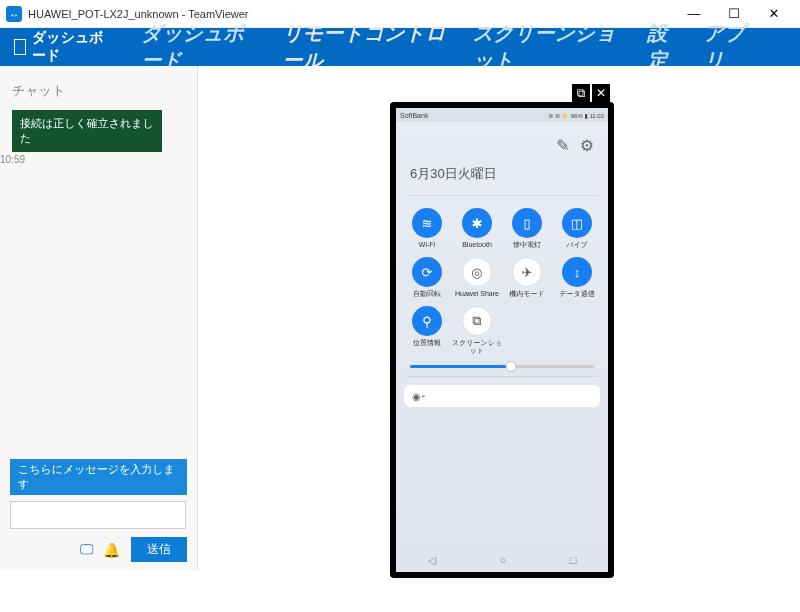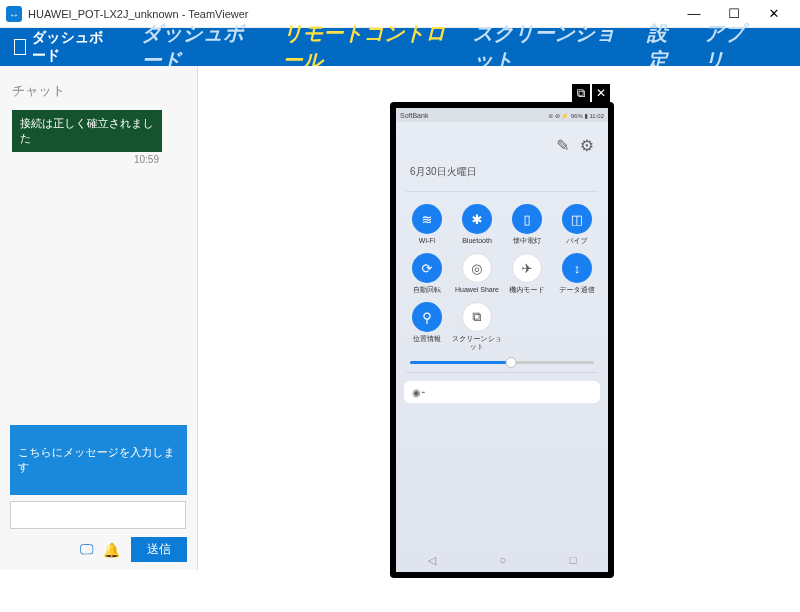--- a/index.html
+++ b/index.html
@@ -9,46 +9,46 @@
 .tv-icon { width: 16px; height: 16px; background: #0d7cd6; border-radius: 3px; display: flex; align-items: center; justify-content: center; margin-right: 6px; }
 .tv-icon::before { content: "↔"; color: #fff; font-size: 10px; }
 .title-text { font-size: 11px; color: #333; flex: 1; }
 .winbtn { width: 40px; height: 28px; display: flex; align-items: center; justify-content: center; font-size: 13px; cursor: pointer; }
 
 .navbar { height: 38px; background: #036ac4; display: flex; align-items: center; color: #fff; }
 .file-transfer { display: flex; align-items: center; gap: 6px; padding: 0 14px; font-size: 14px; font-weight: bold; }
 .ft-icon { width: 14px; height: 16px; border: 1px solid #fff; position: relative; }
 .spacer { flex: 1; }
 .nav-item { padding: 14px 12px; height: 38px; display: flex; align-items: center; font-size: 20px; font-style: italic; font-weight: bold; color: #c5dff5; cursor: pointer; }
-.nav-item.active { color: #fde047; }
+.nav-item.active { color: #e5e5e5; }
 
 .main { display: flex; height: 504px; }
 .sidebar { width: 198px; background: #f7f7f7; border-right: 1px solid #ddd; display: flex; flex-direction: column; padding: 10px 0 8px; }
 .chat-title { color: #888; font-size: 13px; padding: 6px 12px; }
 .chat-bubble { background: #14532d; color: #fff; padding: 6px 8px; margin: 4px 8px 2px 12px; width: 150px; font-size: 11px; position: relative; }
-.chat-time { font-size: 10px; color: #888; text-align: right; padding-right: 38px; }
+.chat-time { font-size: 10px; color: #888; text-align: left; padding-right: 38px; }
 .chat-spacer { flex: 1; }
-.input-label { background: #1b89db; color: #fff; font-size: 11px; padding: 20px 8px; margin: 0 10px 4px; }
+.input-label { background: #1b89db; color: #fff; font-size: 11px; padding: 3px 8px; margin: 0 10px 4px; }
 .chat-input { margin: 2px 10px; border: 1px solid #ccc; height: 28px; background: #fff; width: 176px; padding: 4px 6px; font-size: 11px; }
 .chat-actions { display: flex; align-items: center; justify-content: flex-end; gap: 10px; padding: 6px 10px 0; }
 .small-icon { color: #036ac4; font-size: 14px; cursor: pointer; }
 .send-btn { background: #0d7cd6; color: #fff; border: none; padding: 4px 16px; font-size: 12px; cursor: pointer; font-family: Liberation Mono, monospace; }
 
 .content { flex: 1; background: #fff; position: relative; }
 .phone-wrap { position: absolute; left: 192px; top: 36px; width: 224px; height: 476px; background: #000; padding: 6px; border-radius: 4px; }
 .phone-top { position: absolute; top: -18px; right: 4px; display: flex; gap: 2px; }
 .pt-btn { width: 18px; height: 18px; background: #000; color: #fff; font-size: 12px; display: flex; align-items: center; justify-content: center; cursor: pointer; }
 .screen { width: 212px; height: 464px; background: linear-gradient(180deg, #e8ecf4 0%, #dfe4ee 100%); position: relative; overflow: hidden; }
 .statusbar { height: 14px; background: rgba(0,0,0,0.05); display: flex; align-items: center; padding: 0 4px; font-size: 7px; color: #444; }
 .sb-left { flex: 1; }
 .sb-right { font-size: 6px; }
 .panel-head { display: flex; justify-content: flex-end; gap: 10px; padding: 14px 14px 6px; color: #666; }
 .time-block { padding: 4px 14px 8px; }
 .time-main { font-size: 28px; font-weight: 500; color: #222; letter-spacing: 1px; }
-.date-line { font-size: 10px; color: #555; }
+.date-line { font-size: 13px; color: #555; }
 .hr { height: 1px; background: rgba(0,0,0,0.08); margin: 4px 10px; }
 .tiles { display: grid; grid-template-columns: repeat(4, 1fr); gap: 2px 0; padding: 8px 6px 4px; }
 .tile { display: flex; flex-direction: column; align-items: center; gap: 3px; }
 .tile-ico { width: 30px; height: 30px; border-radius: 50%; background: #1a7ff0; display: flex; align-items: center; justify-content: center; color: #fff; font-size: 13px; }
 .tile-ico.off { background: #fff; color: #555; border: 1px solid #ddd; }
 .tile-lbl { font-size: 7px; color: #333; text-align: center; line-height: 1.1; height: 14px; }
 .slider-row { padding: 8px 14px 4px; }
 .slider { height: 3px; background: #ccc; border-radius: 2px; position: relative; }
 .slider::before { content: ""; position: absolute; left: 0; width: 55%; height: 100%; background: #1a7ff0; border-radius: 2px; }
 .slider-thumb { position: absolute; left: 55%; top: -4px; width: 11px; height: 11px; background: #fff; border: 1px solid #bbb; border-radius: 50%; transform: translateX(-50%); }

